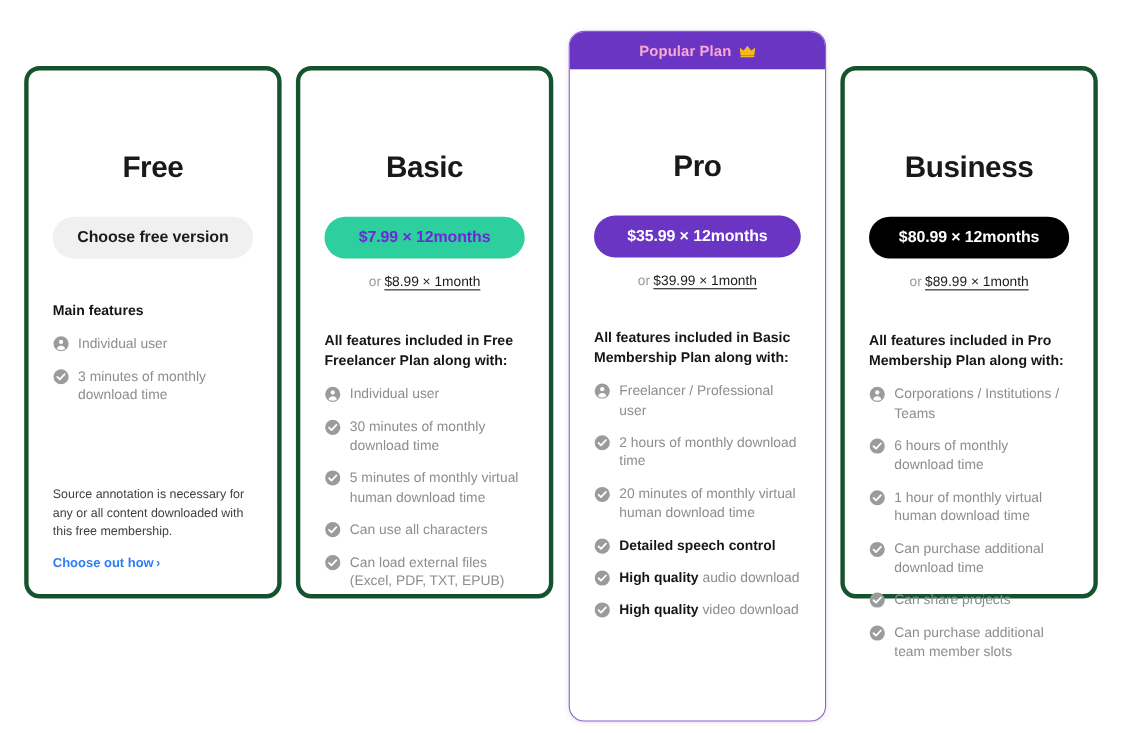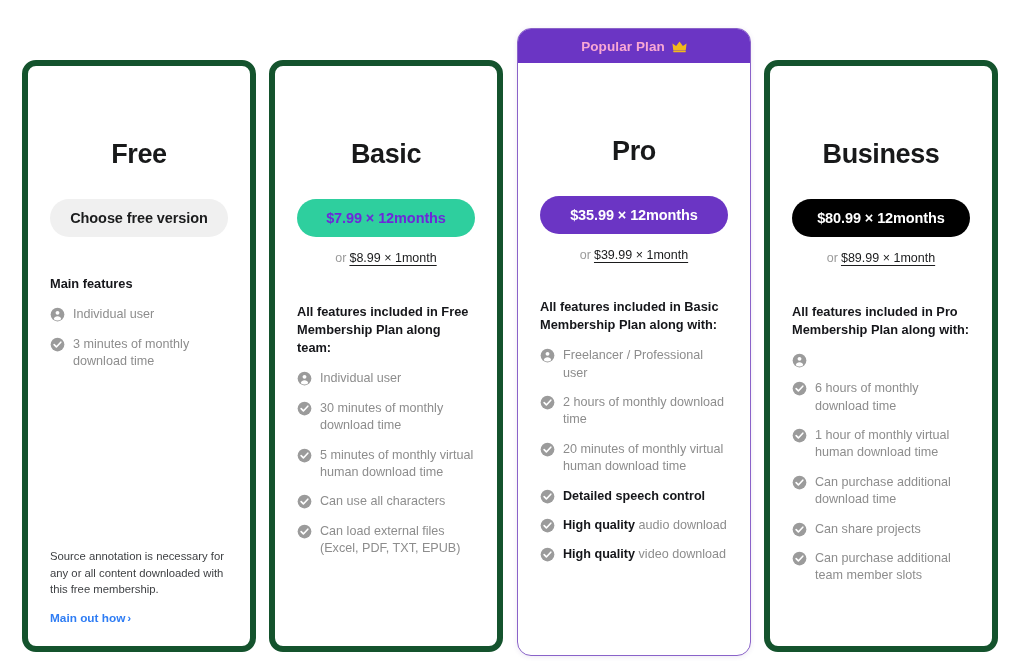--- a/index.html
+++ b/index.html
@@ -17,23 +17,23 @@
     width: 1024px;
     height: 666px;
     background: #ffffff;
   }
 
   
   .plan-card {
     position: absolute;
     top: 60px;
     width: 234px;
-    height: 592px;
+    height: 484px;
     background: #ffffff;
-    border: 6px solid #14532d;
+    border: 4px solid #14532d;
     border-radius: 14px;
     padding: 0 22px;
   }
   .plan-card.featured {
     top: 28px;
     height: 628px;
     border: 1px solid #8a63c9;
     border-radius: 14px;
     padding: 0;
     box-shadow: 0 1px 5px rgba(80, 40, 140, 0.10);
@@ -209,28 +209,28 @@
             <span class="feature-icon">
               <svg viewBox="0 0 24 24" aria-hidden="true">
                 <circle cx="12" cy="12" r="11" fill="#9b9b9b"></circle>
                 <path d="M6.6 12.3l3.6 3.6 7.1-7.6" fill="none" stroke="#ffffff" stroke-width="2.6" stroke-linecap="round" stroke-linejoin="round"></path>
               </svg>
             </span>
             <span class="feature-text">3 minutes of monthly download time</span>
           </li>
         </ul>
       </div>
-      <div class="footnote"><div class="footnote-text">Source annotation is necessary for any or all content downloaded with this free membership.</div><a class="footnote-link"><span>Main out how</span><span class="chev">›</span></a></div>
+      <div class="footnote"><div class="footnote-text">Source annotation is necessary for any or all content downloaded with this free membership.</div><a class="footnote-link"><span>Choose out how</span><span class="chev">›</span></a></div>
     </div>
     <div class="plan-card card-basic">
       <div class="plan-name">Basic</div>
       <button class="price-btn teal-btn">$7.99 × 12months</button>
       <div class="alt-price"><span class="or-label">or</span><span class="alt-amount">$8.99 × 1month</span></div>
       <div class="features-block">
-        <div class="features-heading">All features included in Free Membership Plan along team:</div>
+        <div class="features-heading">All features included in Free Freelancer Plan along with:</div>
         <ul class="feature-list">
           <li class="feature-item">
             <span class="feature-icon">
               <svg viewBox="0 0 24 24" aria-hidden="true">
                 <circle cx="12" cy="12" r="11" fill="#9b9b9b"></circle>
                 <circle cx="12" cy="9.3" r="3.1" fill="#ffffff"></circle>
                 <path d="M5.9 19.4a6.4 6.4 0 0 1 12.2 0 11 11 0 0 1-12.2 0z" fill="#ffffff"></path>
               </svg>
             </span>
             <span class="feature-text">Individual user</span>
@@ -358,20 +358,21 @@
         <div class="features-heading">All features included in Pro Membership Plan along with:</div>
         <ul class="feature-list">
           <li class="feature-item">
             <span class="feature-icon">
               <svg viewBox="0 0 24 24" aria-hidden="true">
                 <circle cx="12" cy="12" r="11" fill="#9b9b9b"></circle>
                 <circle cx="12" cy="9.3" r="3.1" fill="#ffffff"></circle>
                 <path d="M5.9 19.4a6.4 6.4 0 0 1 12.2 0 11 11 0 0 1-12.2 0z" fill="#ffffff"></path>
               </svg>
             </span>
+            <span class="feature-text">Corporations / Institutions / Teams</span>
           </li>
           <li class="feature-item">
             <span class="feature-icon">
               <svg viewBox="0 0 24 24" aria-hidden="true">
                 <circle cx="12" cy="12" r="11" fill="#9b9b9b"></circle>
                 <path d="M6.6 12.3l3.6 3.6 7.1-7.6" fill="none" stroke="#ffffff" stroke-width="2.6" stroke-linecap="round" stroke-linejoin="round"></path>
               </svg>
             </span>
             <span class="feature-text">6 hours of monthly download time</span>
           </li>

